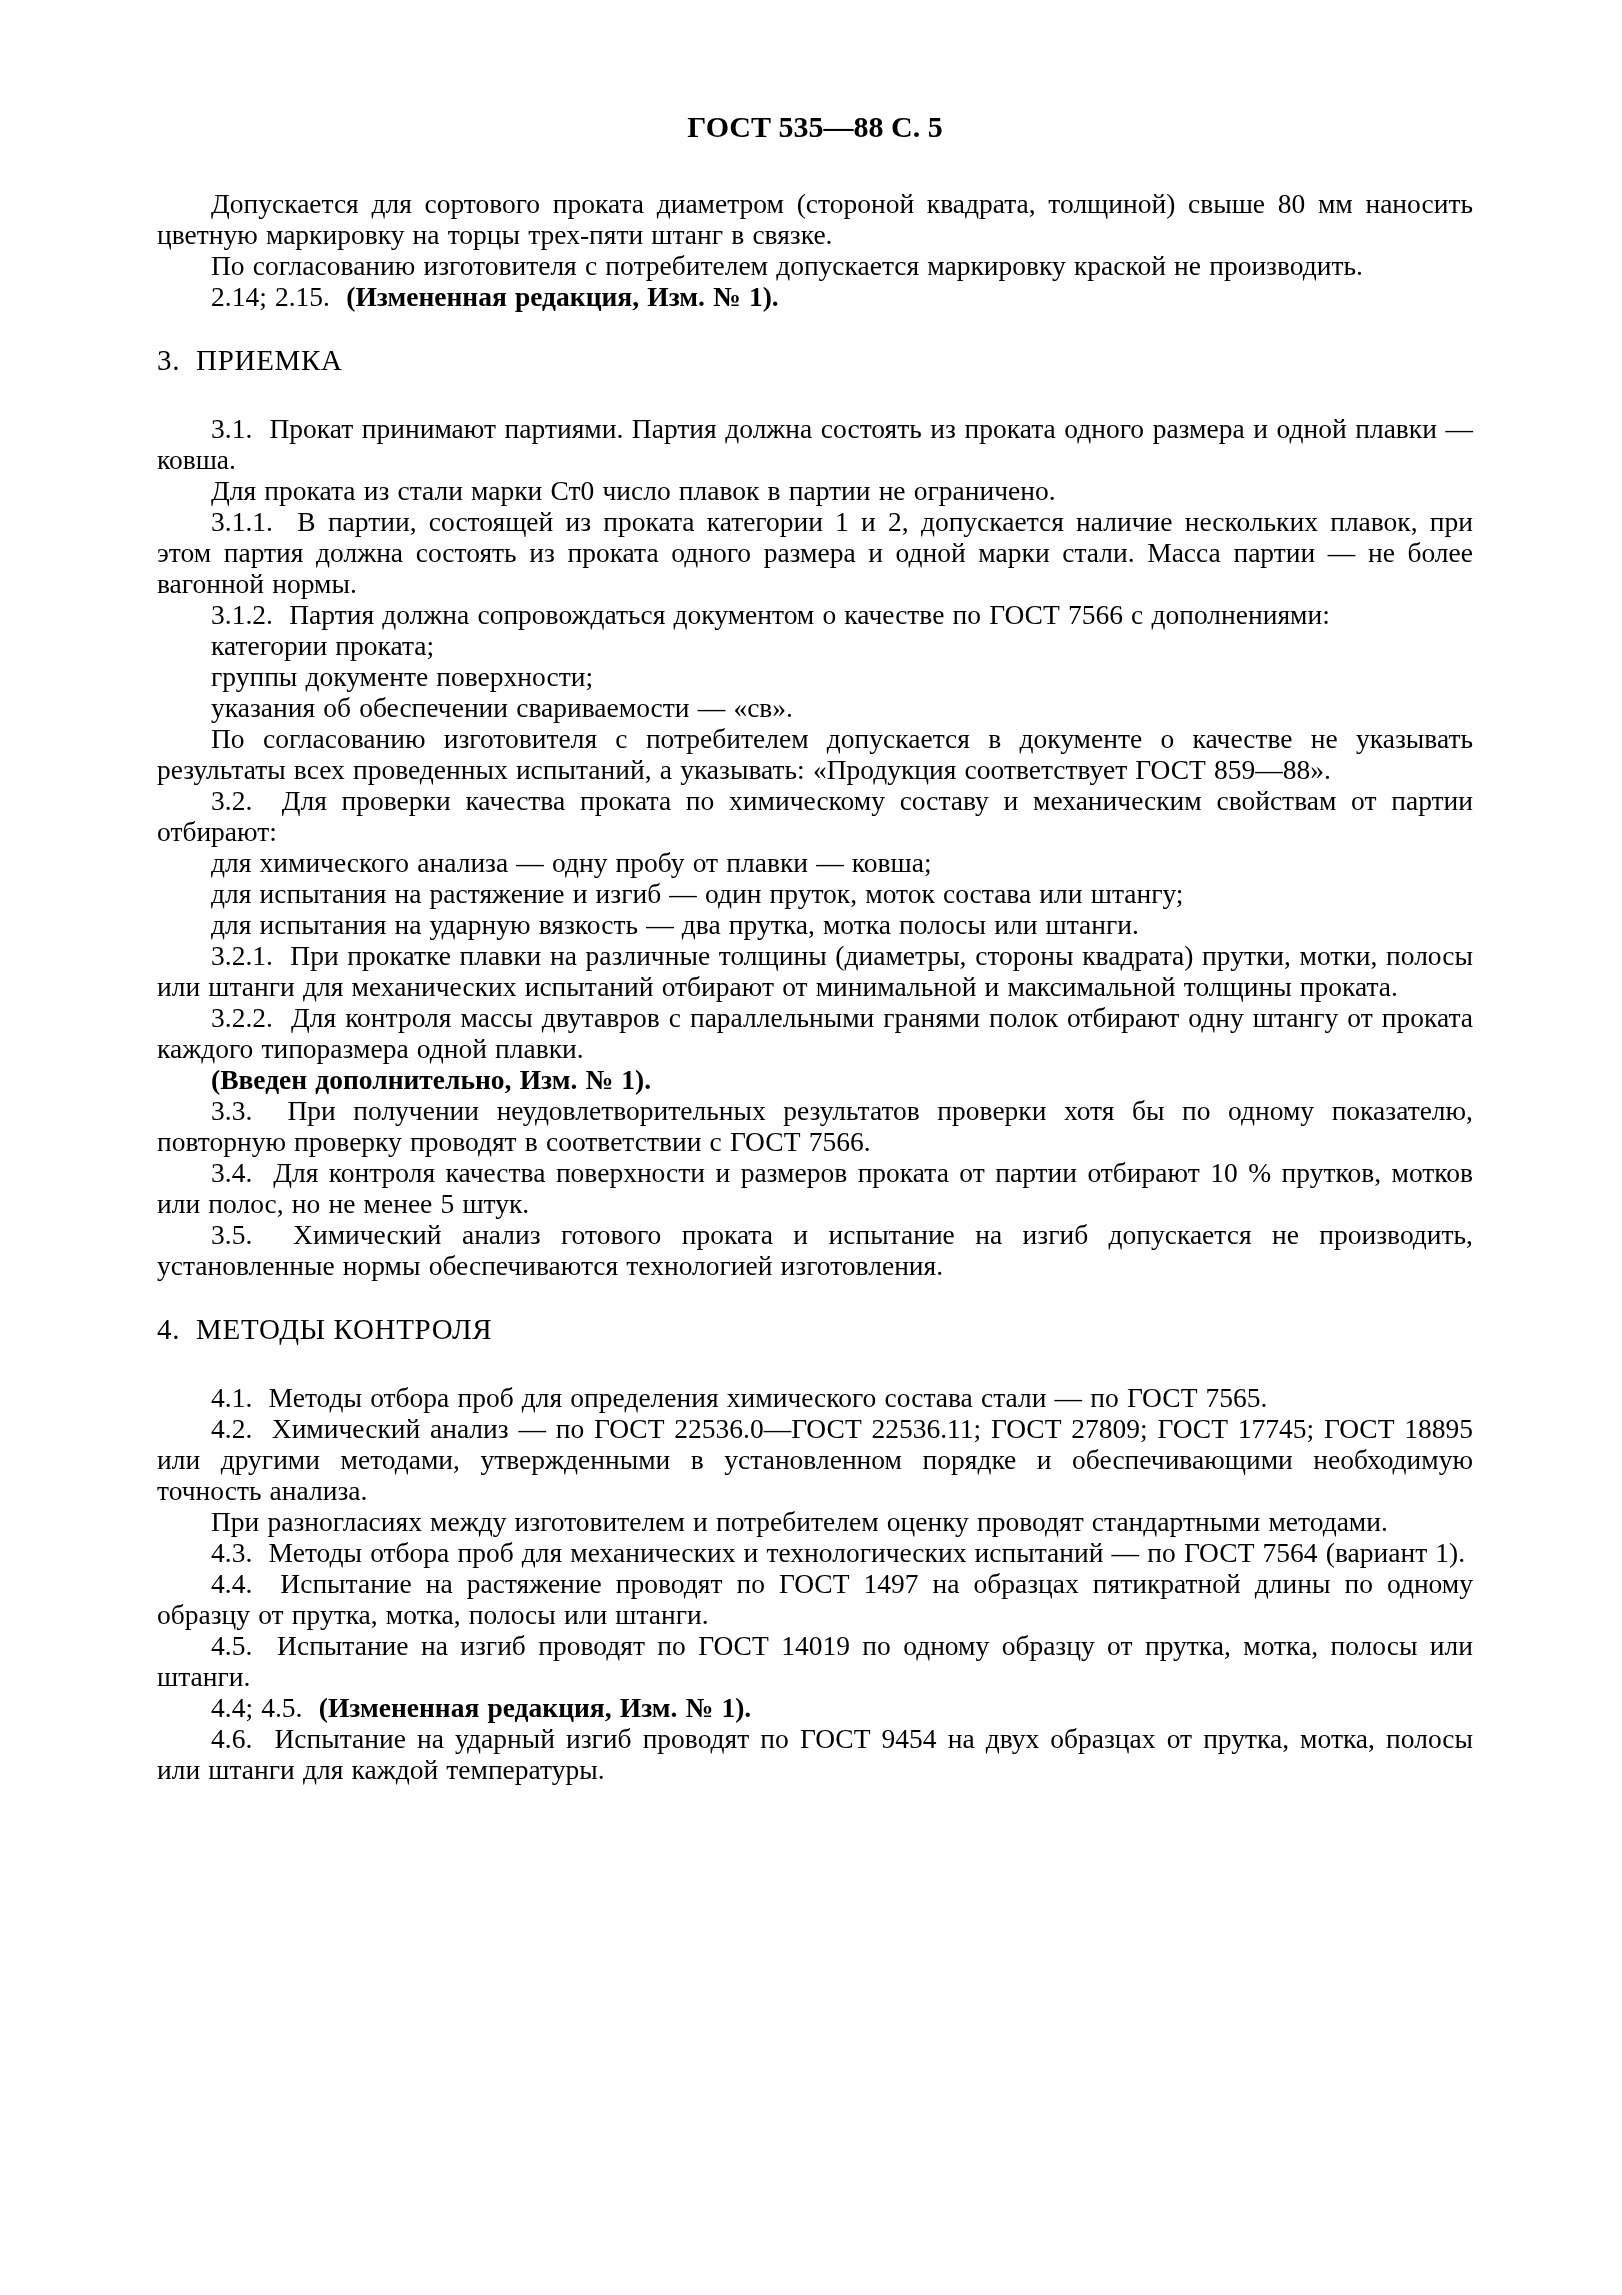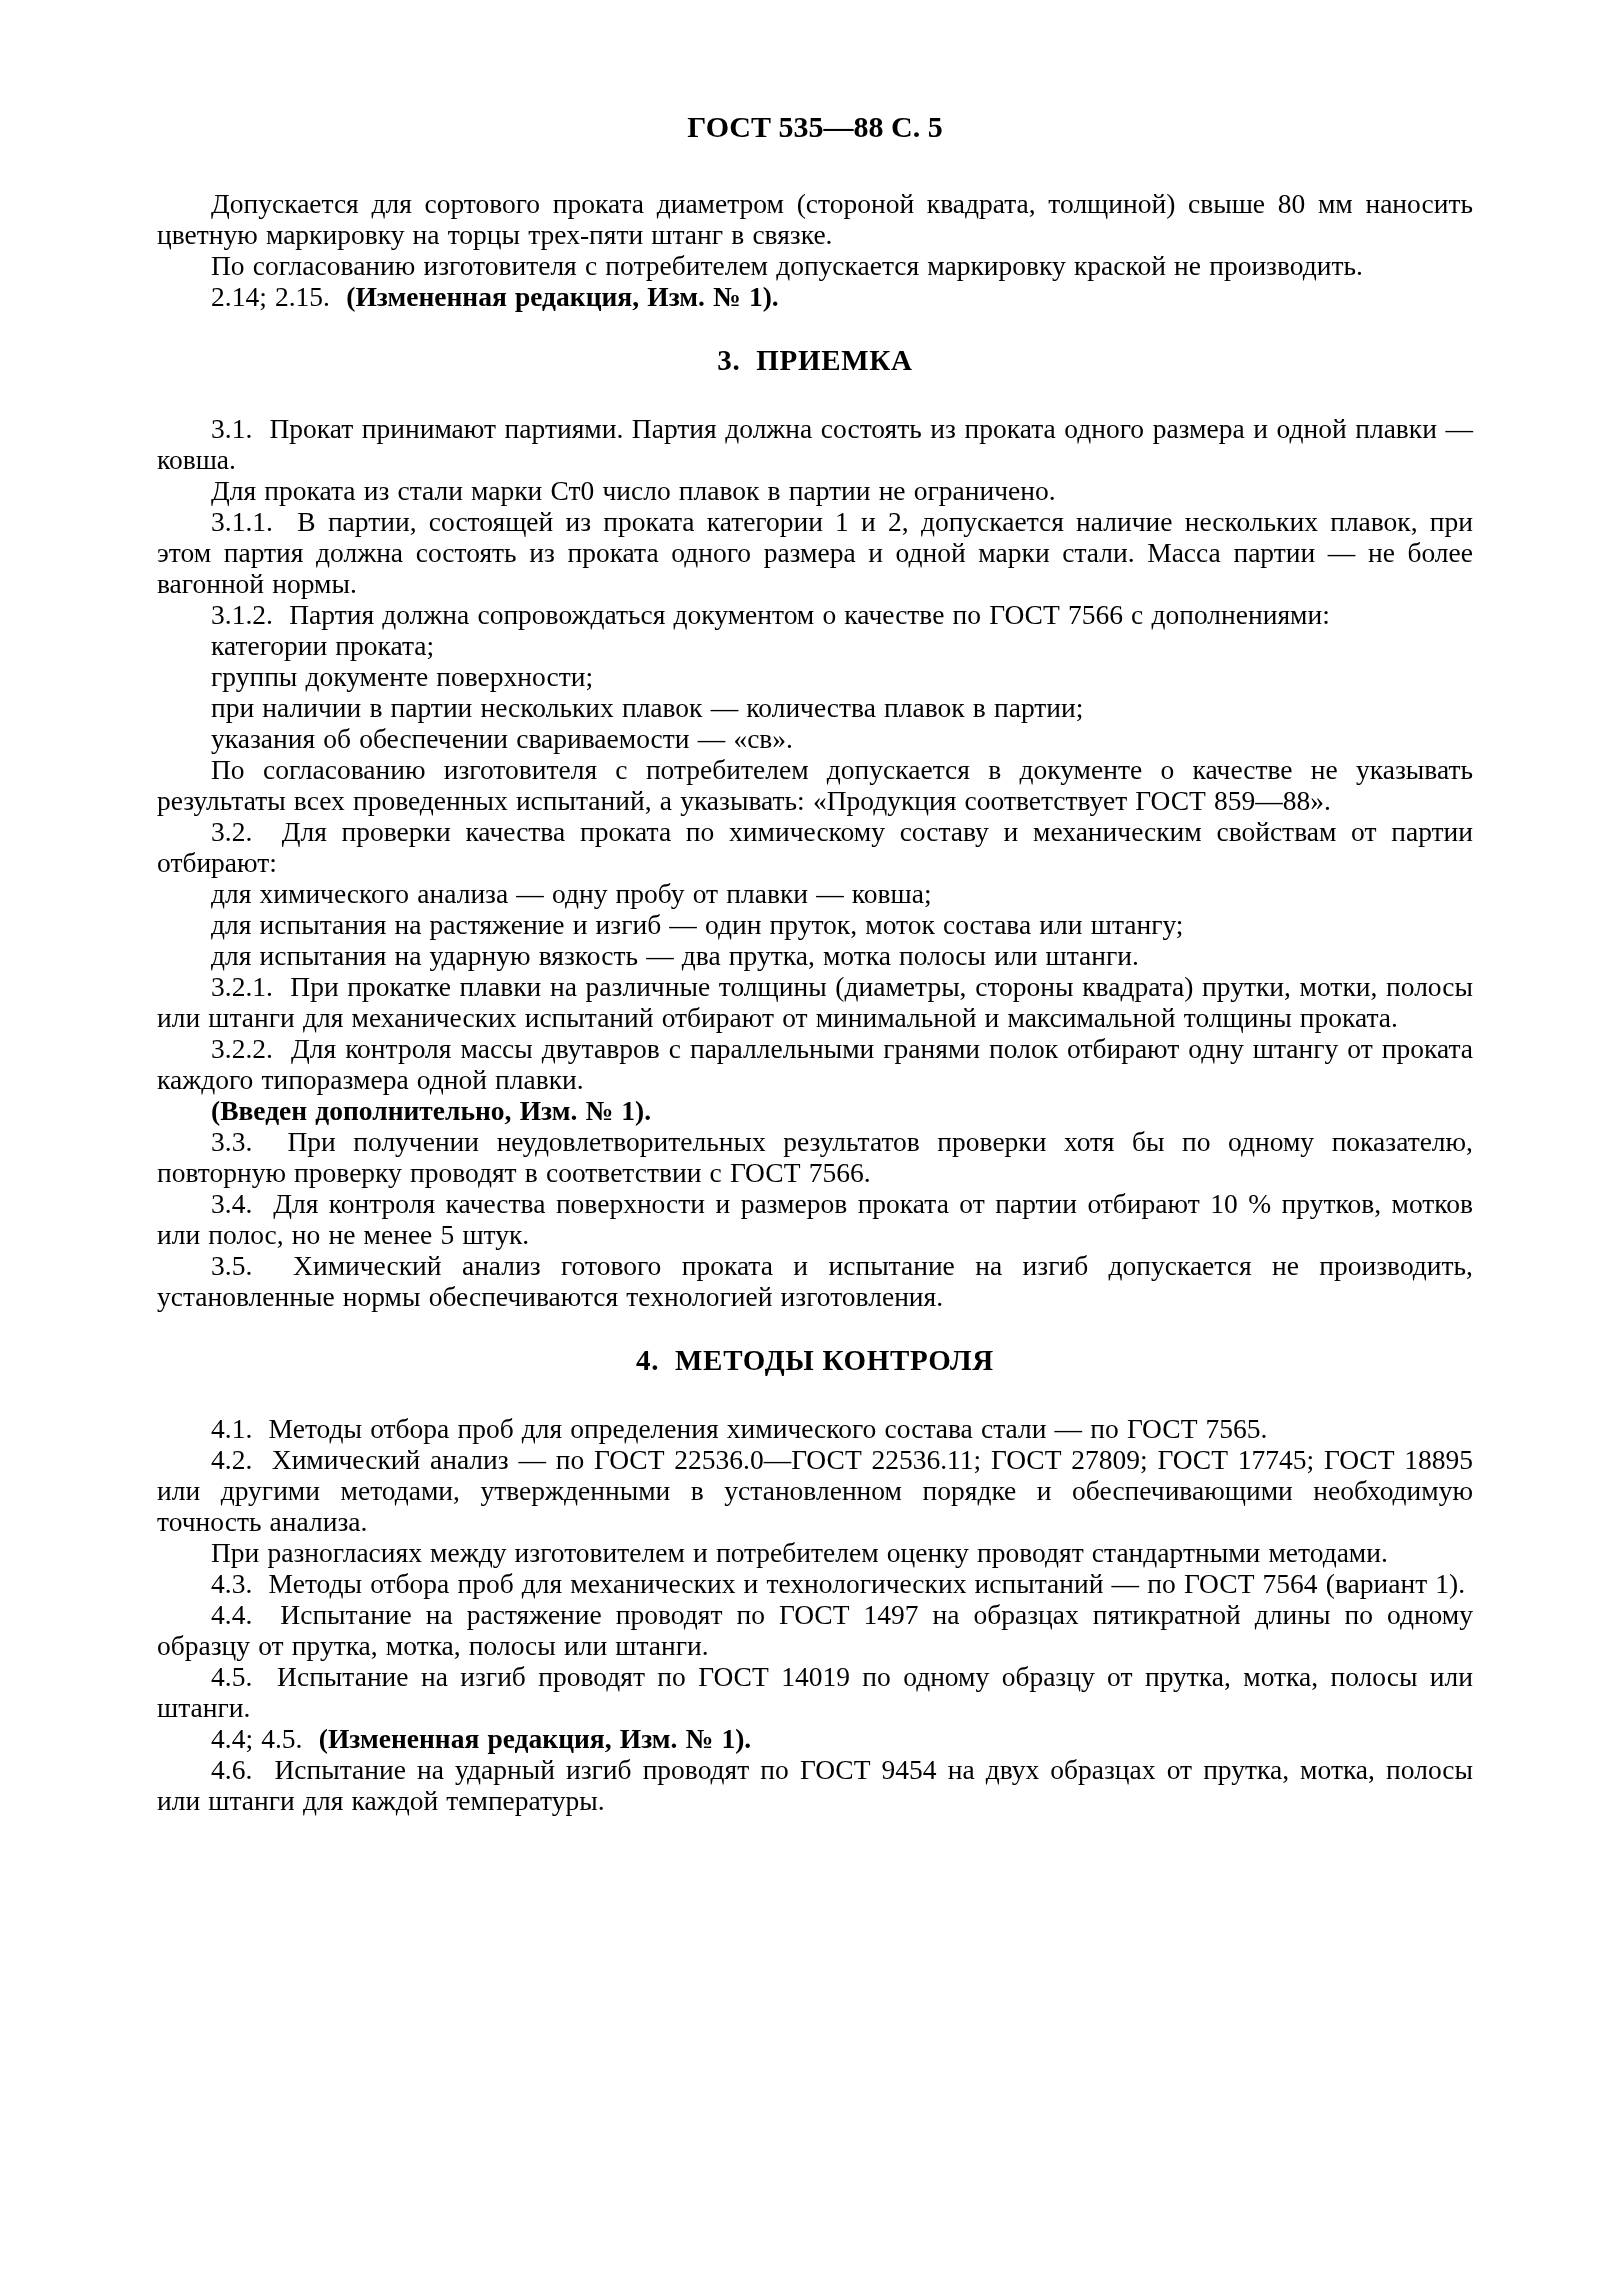--- a/index.html
+++ b/index.html
@@ -40,22 +40,21 @@
     font-size: 27.5px;
     line-height: 31px;
   }
   .para {
     margin: 0;
     text-indent: 54px;
     word-spacing: 1.3px;
   }
   .section-heading {
     font-size: 29px;
-    font-weight: bold;
-    text-align: center;
+    font-weight: normal;
     text-indent: 0;
     margin: 33px 0 37px 0;
     letter-spacing: 0.7px;
   }
   .run { font-weight: normal; margin-top: 32px; }
   .run.bold { font-weight: bold; }
 </style>
 </head>
 <body>
 
@@ -67,21 +66,20 @@
       <p class="para"><span class="run">Допускается для сортового проката диаметром (стороной квадрата, толщиной) свыше 80&nbsp;мм наносить цветную маркировку на торцы трех-пяти штанг в связке.</span></p>
       <p class="para"><span class="run">По согласованию изготовителя с потребителем допускается маркировку краской не производить.</span></p>
       <p class="para"><span class="run">2.14; 2.15.&nbsp; </span><span class="run bold">(Измененная редакция, Изм. № 1).</span></p>
       <h2 class="section-heading">3.&nbsp; ПРИЕМКА</h2>
       <p class="para"><span class="run">3.1.&nbsp; Прокат принимают партиями. Партия должна состоять из проката одного размера и одной плавки — ковша.</span></p>
       <p class="para"><span class="run">Для проката из стали марки Ст0 число плавок в партии не ограничено.</span></p>
       <p class="para"><span class="run">3.1.1.&nbsp; В партии, состоящей из проката категории 1 и 2, допускается наличие нескольких плавок, при этом партия должна состоять из проката одного размера и одной марки стали. Масса партии — не более вагонной нормы.</span></p>
       <p class="para"><span class="run">3.1.2.&nbsp; Партия должна сопровождаться документом о качестве по ГОСТ 7566 с дополнениями:</span></p>
       <p class="para"><span class="run">категории проката;</span></p>
       <p class="para"><span class="run">группы документе поверхности;</span></p>
-      <p class="para"><span class="run">при наличии в партии нескольких плавок — количества плавок в партии;</span></p>
       <p class="para"><span class="run">указания об обеспечении свариваемости — «св».</span></p>
       <p class="para"><span class="run">По согласованию изготовителя с потребителем допускается в документе о качестве не указывать результаты всех проведенных испытаний, а указывать: «Продукция соответствует ГОСТ 859—88».</span></p>
       <p class="para"><span class="run">3.2.&nbsp; Для проверки качества проката по химическому составу и механическим свойствам от партии отбирают:</span></p>
       <p class="para"><span class="run">для химического анализа — одну пробу от плавки — ковша;</span></p>
       <p class="para"><span class="run">для испытания на растяжение и изгиб — один пруток, моток состава или штангу;</span></p>
       <p class="para"><span class="run">для испытания на ударную вязкость — два прутка, мотка полосы или штанги.</span></p>
       <p class="para"><span class="run">3.2.1.&nbsp; При прокатке плавки на различные толщины (диаметры, стороны квадрата) прутки, мотки, полосы или штанги для механических испытаний отбирают от минимальной и максимальной толщины проката.</span></p>
       <p class="para"><span class="run">3.2.2.&nbsp; Для контроля массы двутавров с параллельными гранями полок отбирают одну штангу от проката каждого типоразмера одной плавки.</span></p>
       <p class="para"><span class="run bold">(Введен дополнительно, Изм. № 1).</span></p>
       <p class="para"><span class="run">3.3.&nbsp; При получении неудовлетворительных результатов проверки хотя бы по одному показателю, повторную проверку проводят в соответствии с ГОСТ 7566.</span></p>

